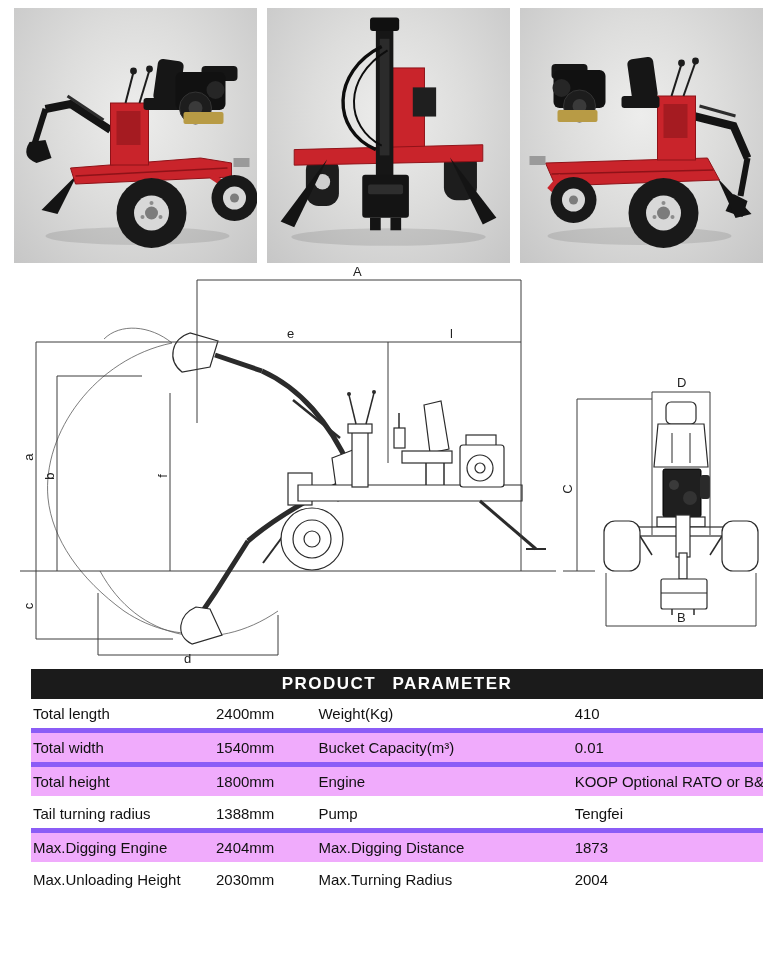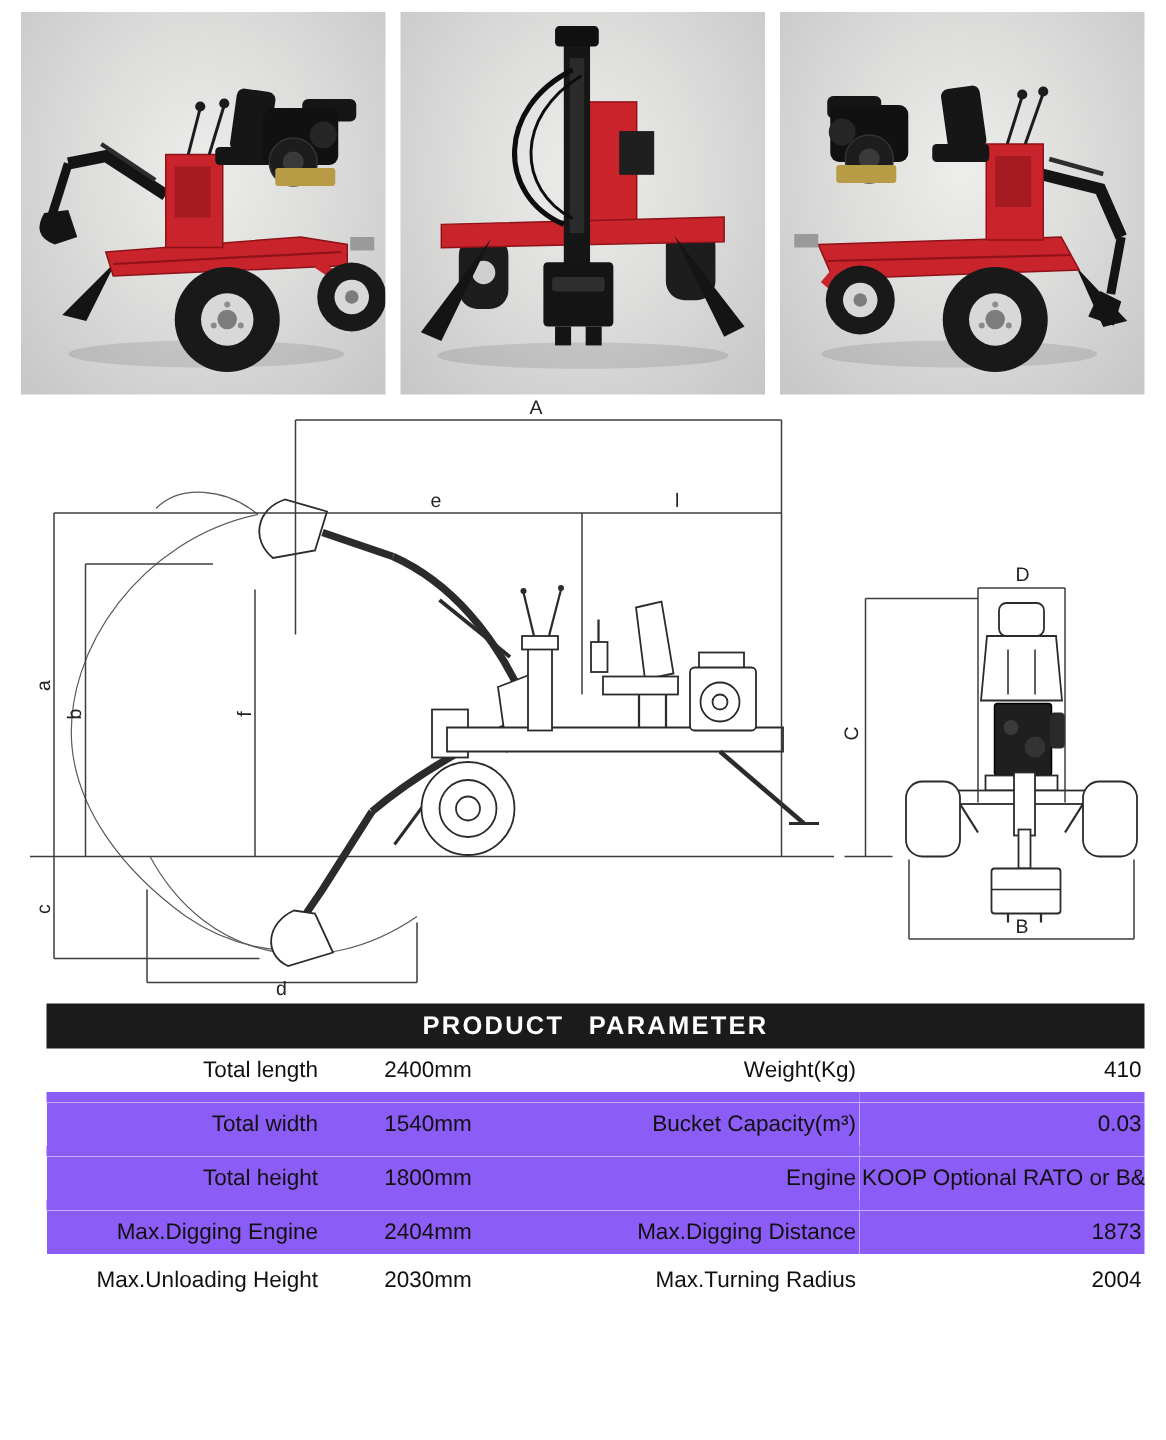--- a/index.html
+++ b/index.html
@@ -27,28 +27,28 @@
   
   .param-table-wrap{padding:4px 14px 0 31px;}
   .param-header{
     background:#1b1b1b;color:#ffffff;height:30px;line-height:30px;text-align:center;
     font-size:17px;font-weight:bold;letter-spacing:1.5px;word-spacing:10px;
   }
   table.params{
     width:100%;border-collapse:collapse;table-layout:fixed;
   }
   table.params td{
-    height:29px;text-align:right;vertical-align:middle;
+    height:29px;text-align:left;vertical-align:middle;
     font-size:15px;color:#111;padding:0 2px;overflow:hidden;white-space:nowrap;
   }
   table.params col.c1{width:25%;} table.params col.c2{width:14%;}
   table.params col.c3{width:35%;} table.params col.c4{width:26%;}
   table.params tr.shaded td{
-    background:#8b5cf6;
-    border-top:7px solid #8b5cf6;border-bottom:3px solid #ffffff;
+    background:#f0abfc;
+    border-top:5px solid #8b5cf6;border-bottom:3px solid #ffffff;
   }
 </style>
 </head>
 <body>
 
 <div class="photos-row">
 
   <div class="photo-card">
     <svg viewBox="0 0 240 255">
       <ellipse cx="122" cy="228" rx="92" ry="9" fill="rgba(0,0,0,0.10)"></ellipse>
@@ -335,28 +335,34 @@
       <tr>
         <td>Total length</td>
         <td>2400mm</td>
         <td>Weight(Kg)</td>
         <td>410</td>
       </tr>
       <tr class="shaded">
         <td>Total width</td>
         <td>1540mm</td>
         <td>Bucket Capacity(m³)</td>
-        <td>0.03</td>
+        <td>0.01</td>
       </tr>
       <tr class="shaded">
         <td>Total height</td>
         <td>1800mm</td>
         <td>Engine</td>
         <td>KOOP Optional RATO or B&amp;S</td>
       </tr>
+      <tr>
+        <td>Tail turning radius</td>
+        <td>1388mm</td>
+        <td>Pump</td>
+        <td>Tengfei</td>
+      </tr>
       <tr class="shaded">
         <td>Max.Digging Engine</td>
         <td>2404mm</td>
         <td>Max.Digging Distance</td>
         <td>1873</td>
       </tr>
       <tr>
         <td>Max.Unloading Height</td>
         <td>2030mm</td>
         <td>Max.Turning Radius</td>

